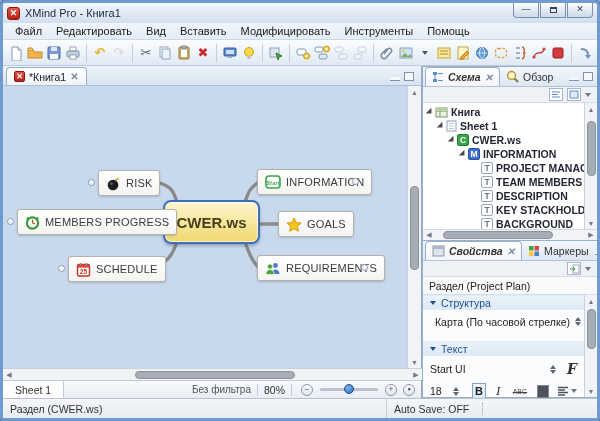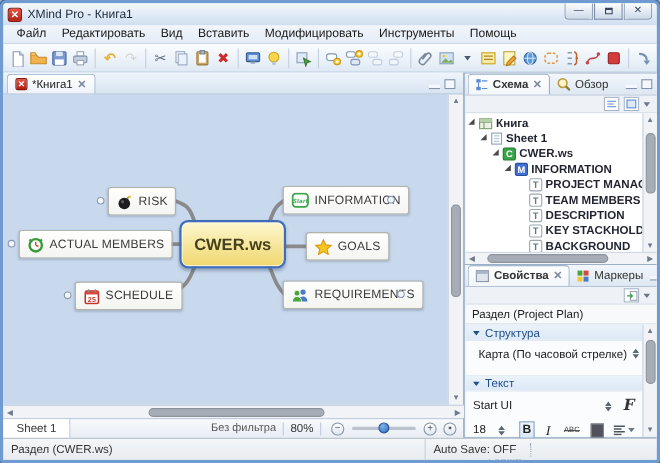--- a/index.html
+++ b/index.html
@@ -89,21 +89,21 @@
     background:radial-gradient(circle at 35% 30%, #7fb0e8, #2d6fc0); border:1px solid #1d4f90;}
 
   
   .rightcol{ flex:1; display:flex; flex-direction:column; min-width:0;}
   .panel{ background:#f4f6f9; border:1px solid #9ab0c8; border-right:none; display:flex; flex-direction:column; min-height:0;}
   .panel.outline{ height:175px; flex:none;}
   .panel.props{ flex:1; border-top:none;}
   .ptabs{ height:20px; background:linear-gradient(#f3f7fc,#dde7f2); border-bottom:1px solid #b4c4d8;
     display:flex; align-items:flex-end; padding:0 2px; flex:none;}
   .ptab{ height:19px; display:flex; align-items:center; gap:4px; padding:0 6px; font-size:10.5px; color:#333; white-space:nowrap;}
-  .ptab.active{ background:linear-gradient(#ffffff,#f2f6fa); border:1px solid #9ab0cc; border-bottom:none; border-radius:4px 4px 0 0; font-weight:bold;}
+  .ptab.active{ background:linear-gradient(#ffffff,#f2f6fa); border:1px solid #9ab0cc; border-bottom:none; border-radius:4px 4px 0 0; font-weight:bold;font-style:italic;}
   .ptabs .editor-minmax{ padding:0 2px 5px 0;}
   .ptoolbar{ height:16px; display:flex; align-items:center; justify-content:flex-end; gap:4px; padding:0 6px;
     background:#eef2f7; border-bottom:1px solid #d5dde8; flex:none;}
   .pt-ic{ width:14px; height:13px; border:1px solid #a8b6c8; background:#fff; display:flex; align-items:center; justify-content:center;}
   .chev{ width:0; height:0; border-left:3px solid transparent; border-right:3px solid transparent; border-top:4px solid #6a7888;}
 
   
   .treewrap{ flex:1; display:flex; min-height:0; background:#fff;justify-content:center;}
   .tree{ flex:1; overflow:hidden; padding-top:2px;}
   .trow{ height:14px; display:flex; align-items:center; gap:3px; font-size:10.5px; font-weight:bold; color:#1f2430; white-space:nowrap;}
@@ -390,21 +390,21 @@
               </svg>
             <span>INFORMATION</span>
           </div>
 
           <div class="topic" style="left:14px; top:123px;">
             <svg width="15" height="15">
                 <circle cx="7.5" cy="8" r="5.6" fill="#fff" stroke="#3a9a3a" stroke-width="2.2"></circle>
                 <path d="M7.5 8V4.8M7.5 8l2.6 1" stroke="#c04020" stroke-width="1.2"></path>
                 <path d="M3 2.5L1.8 4M12 2.5L13.2 4" stroke="#3a9a3a" stroke-width="1.6"></path>
               </svg>
-            <span>ACTUAL MEMBERS</span>
+            <span>MEMBERS PROGRESS</span>
           </div>
 
           <div class="topic" style="left:275px; top:125px;">
             <svg width="16" height="15">
                 <path d="M8 1l2.1 4.6 5 .5-3.8 3.3 1.1 4.9L8 11.7l-4.4 2.6 1.1-4.9L.9 6.1l5-.5z" fill="#f8c61c" stroke="#d99a10"></path>
               </svg>
             <span>GOALS</span>
           </div>
 
           <div class="topic" style="left:65px; top:170px;">

